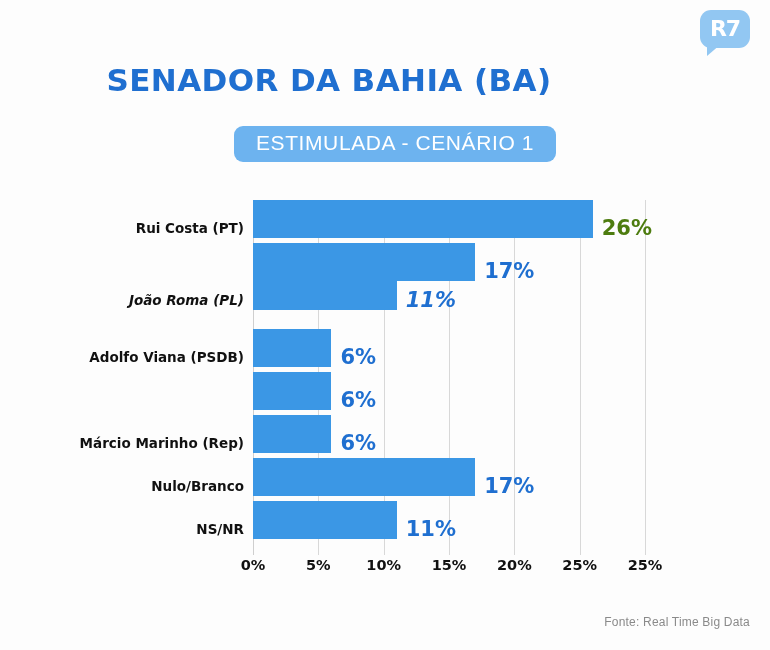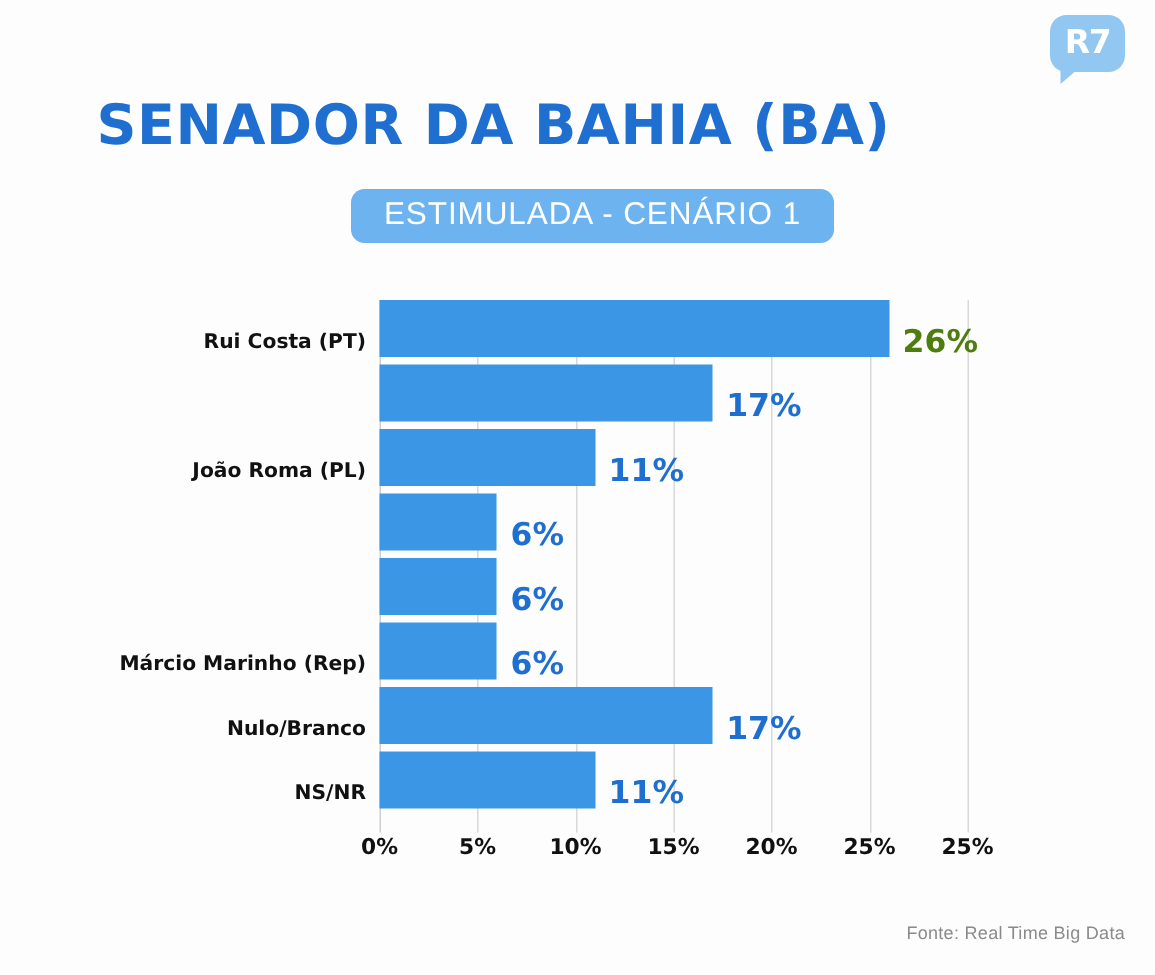--- a/index.html
+++ b/index.html
@@ -55,21 +55,21 @@
     z-index: 2;
   }
 
   
   #title {
     position: absolute;
     top: 62px;
     left: 0;
     width: 658px;
     text-align: center;
-    font-size: 37px;
+    font-size: 31px;
     font-weight: bold;
     color: #1f6fd0;
     letter-spacing: 0.4px;
     font-family: "DejaVu Sans", sans-serif;
   }
   #subtitle-wrap {
     position: absolute;
     top: 126px;
     left: 0;
     width: 770px;
@@ -204,26 +204,27 @@
       <div class="gridline" style="left: 392px;"></div>
       <div class="row" style="top: 0px;">
         <div class="cat-label">Rui Costa (PT)</div>
         <div class="bar" style="width: 339.733px; background: rgb(59, 151, 229);"></div>
         <div class="bar-value" style="left: 348.733px; color: #4d7c0f;">26%</div>
       </div>
       <div class="row" style="top: 43px;">
         <div class="bar" style="width: 222.133px; background: rgb(59, 151, 229);"></div>
         <div class="bar-value" style="left: 231.133px; color: rgb(31, 111, 208);">17%</div>
       </div>
-      <div class="row" style="top: 86px;">
+      <div class="row" style="top: 72px; font-style: italic;">
         <div class="cat-label">João Roma (PL)</div>
         <div class="bar" style="width: 143.733px; background: rgb(59, 151, 229);"></div>
         <div class="bar-value" style="left: 152.733px; color: rgb(31, 111, 208);">11%</div>
       </div>
       <div class="row" style="top: 129px;">
+        <div class="cat-label">Adolfo Viana (PSDB)</div>
         <div class="bar" style="width: 78.4px; background: rgb(59, 151, 229);"></div>
         <div class="bar-value" style="left: 87.4px; color: rgb(31, 111, 208);">6%</div>
       </div>
       <div class="row" style="top: 172px;">
         <div class="bar" style="width: 78.4px; background: rgb(59, 151, 229);"></div>
         <div class="bar-value" style="left: 87.4px; color: rgb(31, 111, 208);">6%</div>
       </div>
       <div class="row" style="top: 215px;">
         <div class="cat-label">Márcio Marinho (Rep)</div>
         <div class="bar" style="width: 78.4px; background: rgb(59, 151, 229);"></div>

